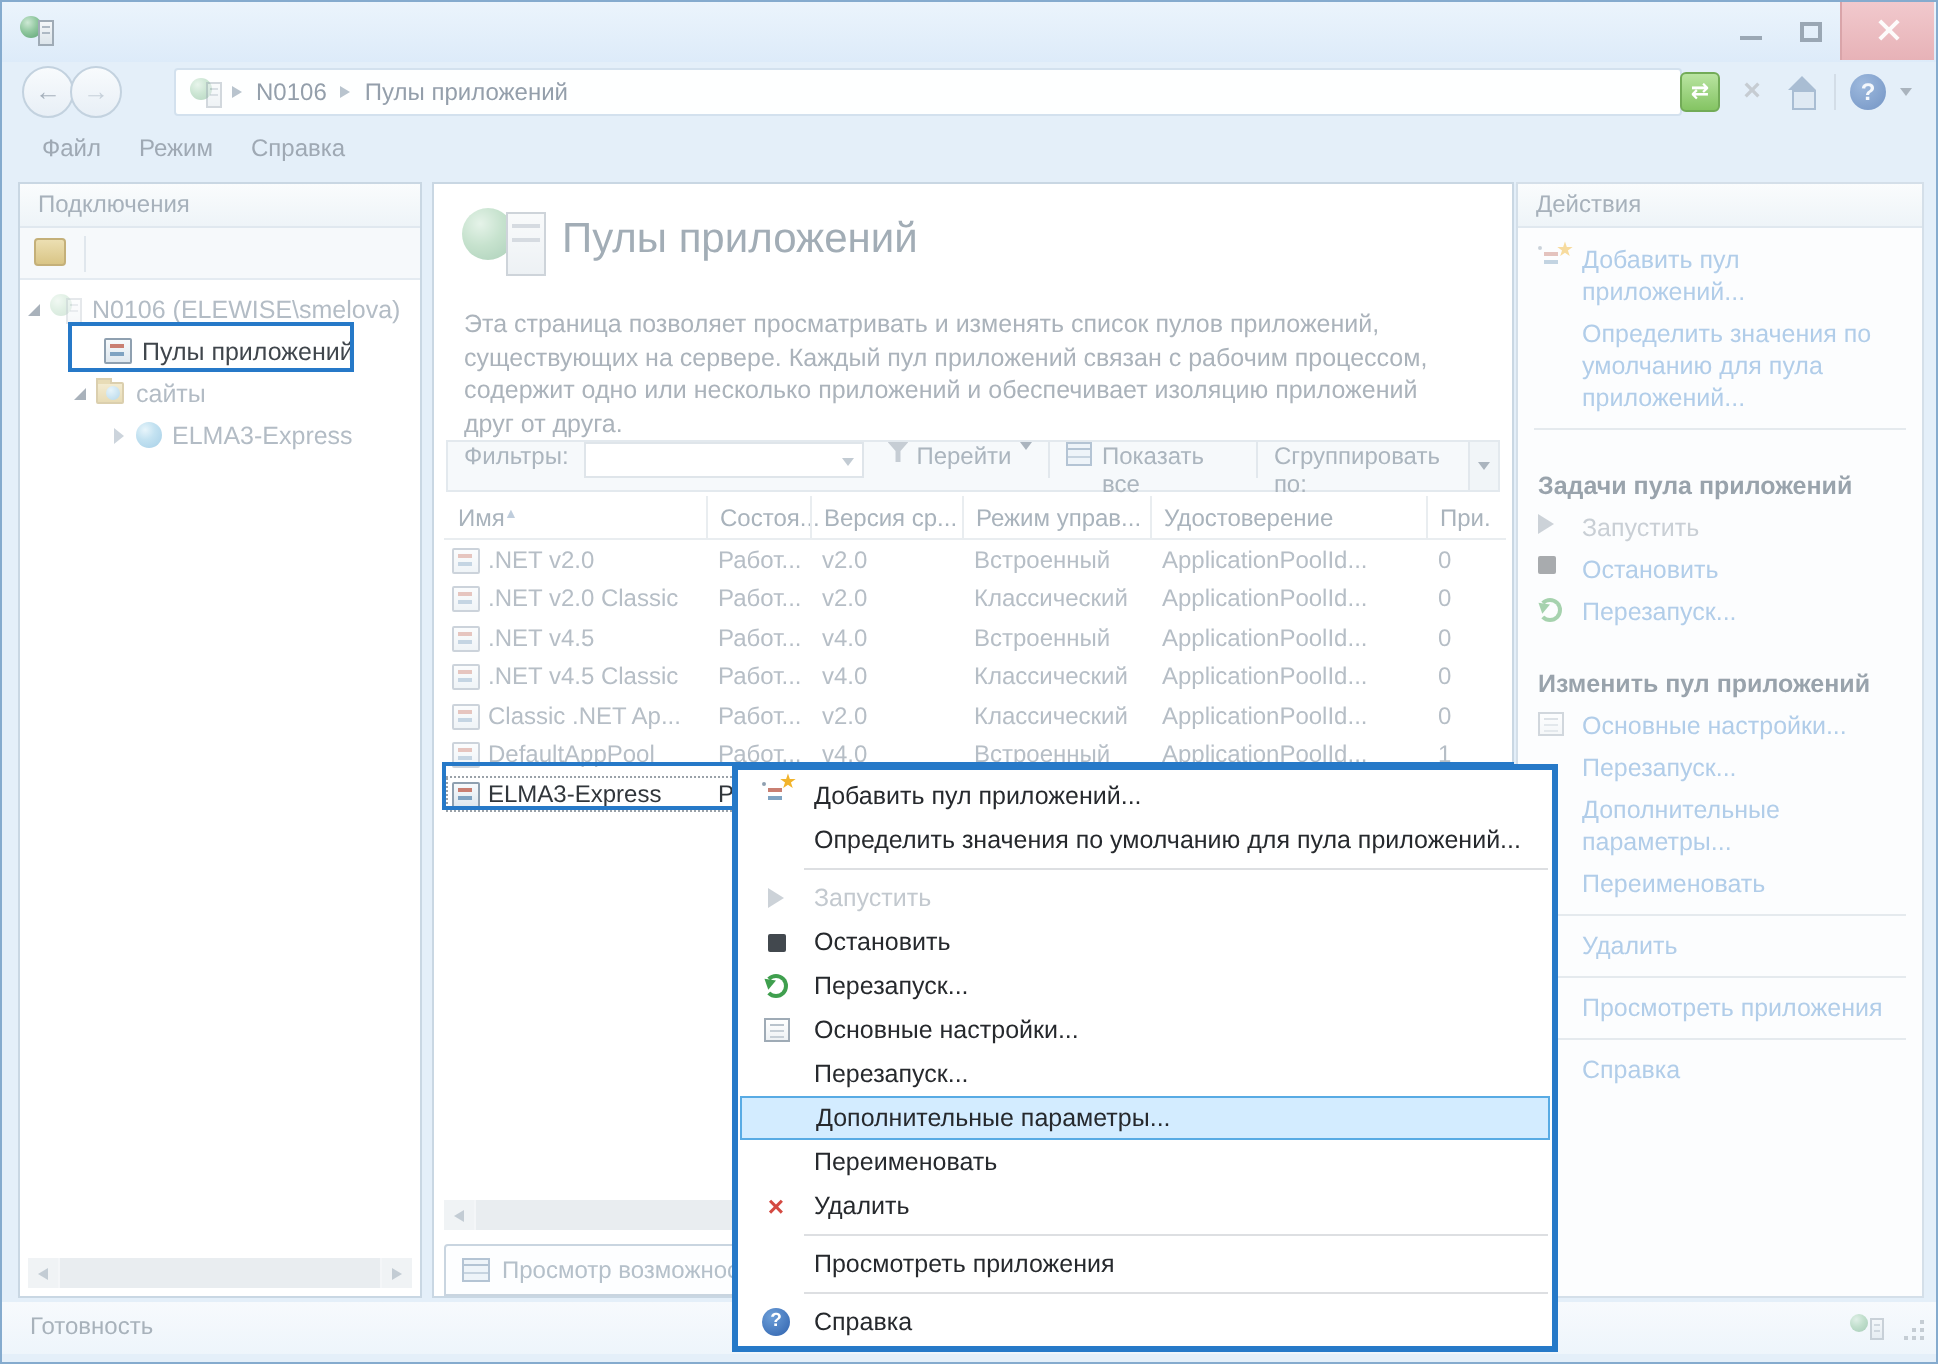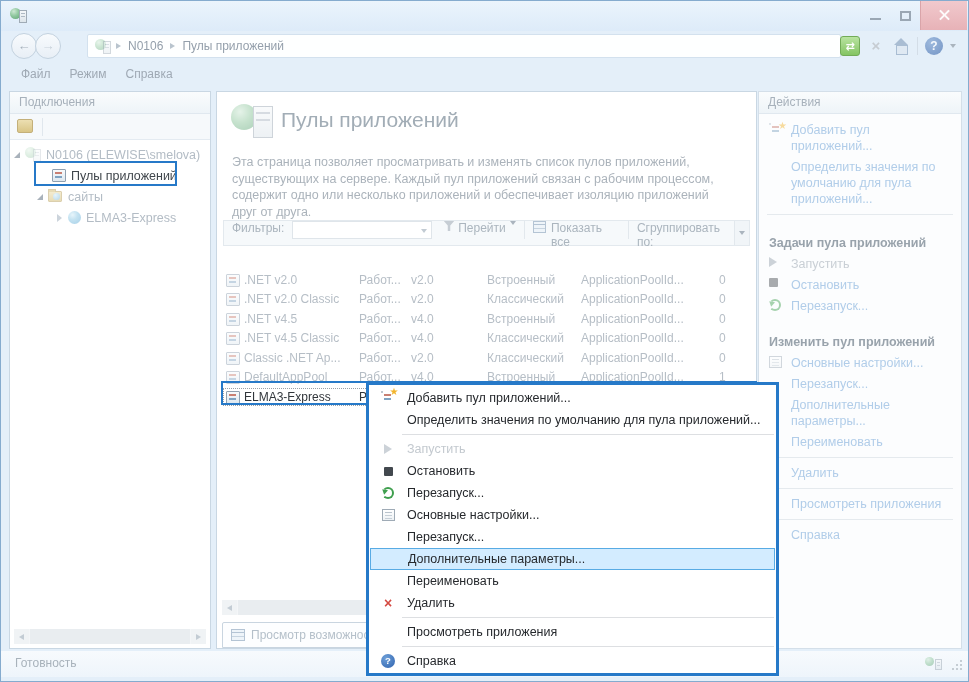--- a/index.html
+++ b/index.html
@@ -262,20 +262,28 @@
       <span class="vsep"></span>
       <span class="grid-ico"></span>
       <span>Показать все</span>
       <span class="vsep"></span>
       <span>Сгруппировать по:</span>
       <span class="grp-btn">
           <span class="tri-d"></span>
         </span>
     </div>
 
+    <div class="thead">
+      <span class="hc c-name"><span>Имя</span><span class="sort-arrow">▲</span></span>
+      <span class="hc c-status">Состоя...</span>
+      <span class="hc c-ver">Версия ср...</span>
+      <span class="hc c-mode">Режим управ...</span>
+      <span class="hc c-id">Удостоверение</span>
+      <span class="hc c-apps">При.</span>
+    </div>
 
     <div class="tbody">
       <div class="trow">
         <span class="cell cell-name c-name">
             <span class="ico-pool faded"></span>
             <span>.NET v2.0</span>
           </span>
         <span class="cell c-status">Работ...</span>
         <span class="cell c-ver">v2.0</span>
         <span class="cell c-mode">Встроенный</span>

